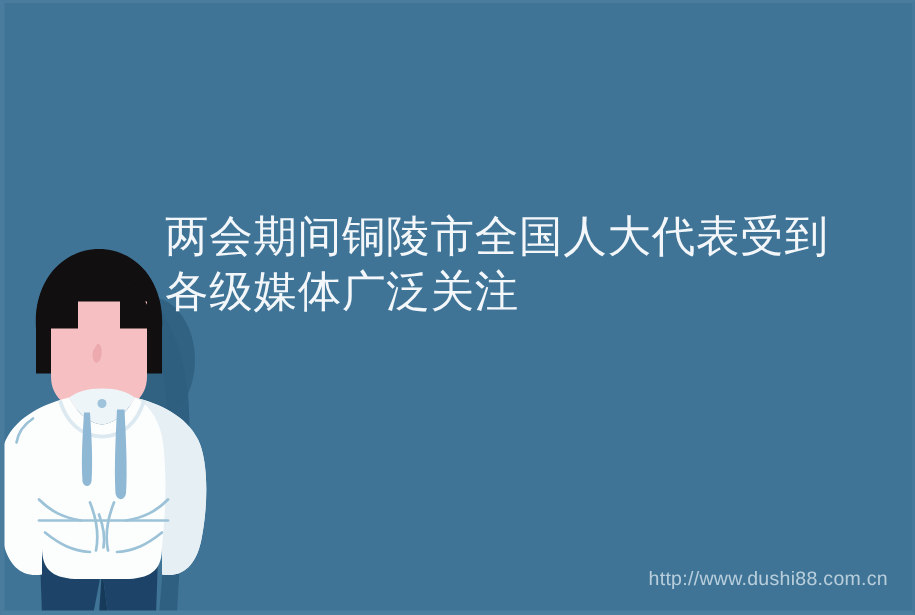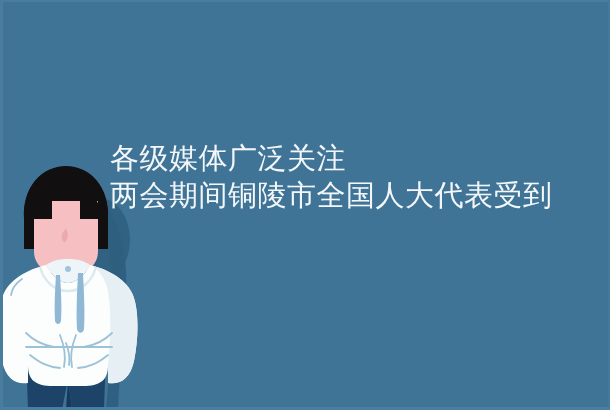--- a/index.html
+++ b/index.html
@@ -148,18 +148,19 @@
         <path d="M108 190 C98 198 90 202 78 203"></path>
         <path d="M26 182 L112 182"></path>
         <path d="M60 170 C64 180 66 192 64 202"></path>
         <path d="M76 170 C72 180 70 192 72 202"></path>
         <path d="M66 178 C69 186 70 194 69 200"></path>
       </g>
     </svg>
   </div>
 
   <div id="headline">
+    <div class="headline-line">两会期间铜陵市全国人大代表受到</div>
     <div class="headline-line">各级媒体广泛关注</div>
-    <div class="headline-line">两会期间铜陵市全国人大代表受到</div>
   </div>
 
+  <div id="watermark">http://www.dushi88.com.cn</div>
 
 </div>
 
 </body></html>

